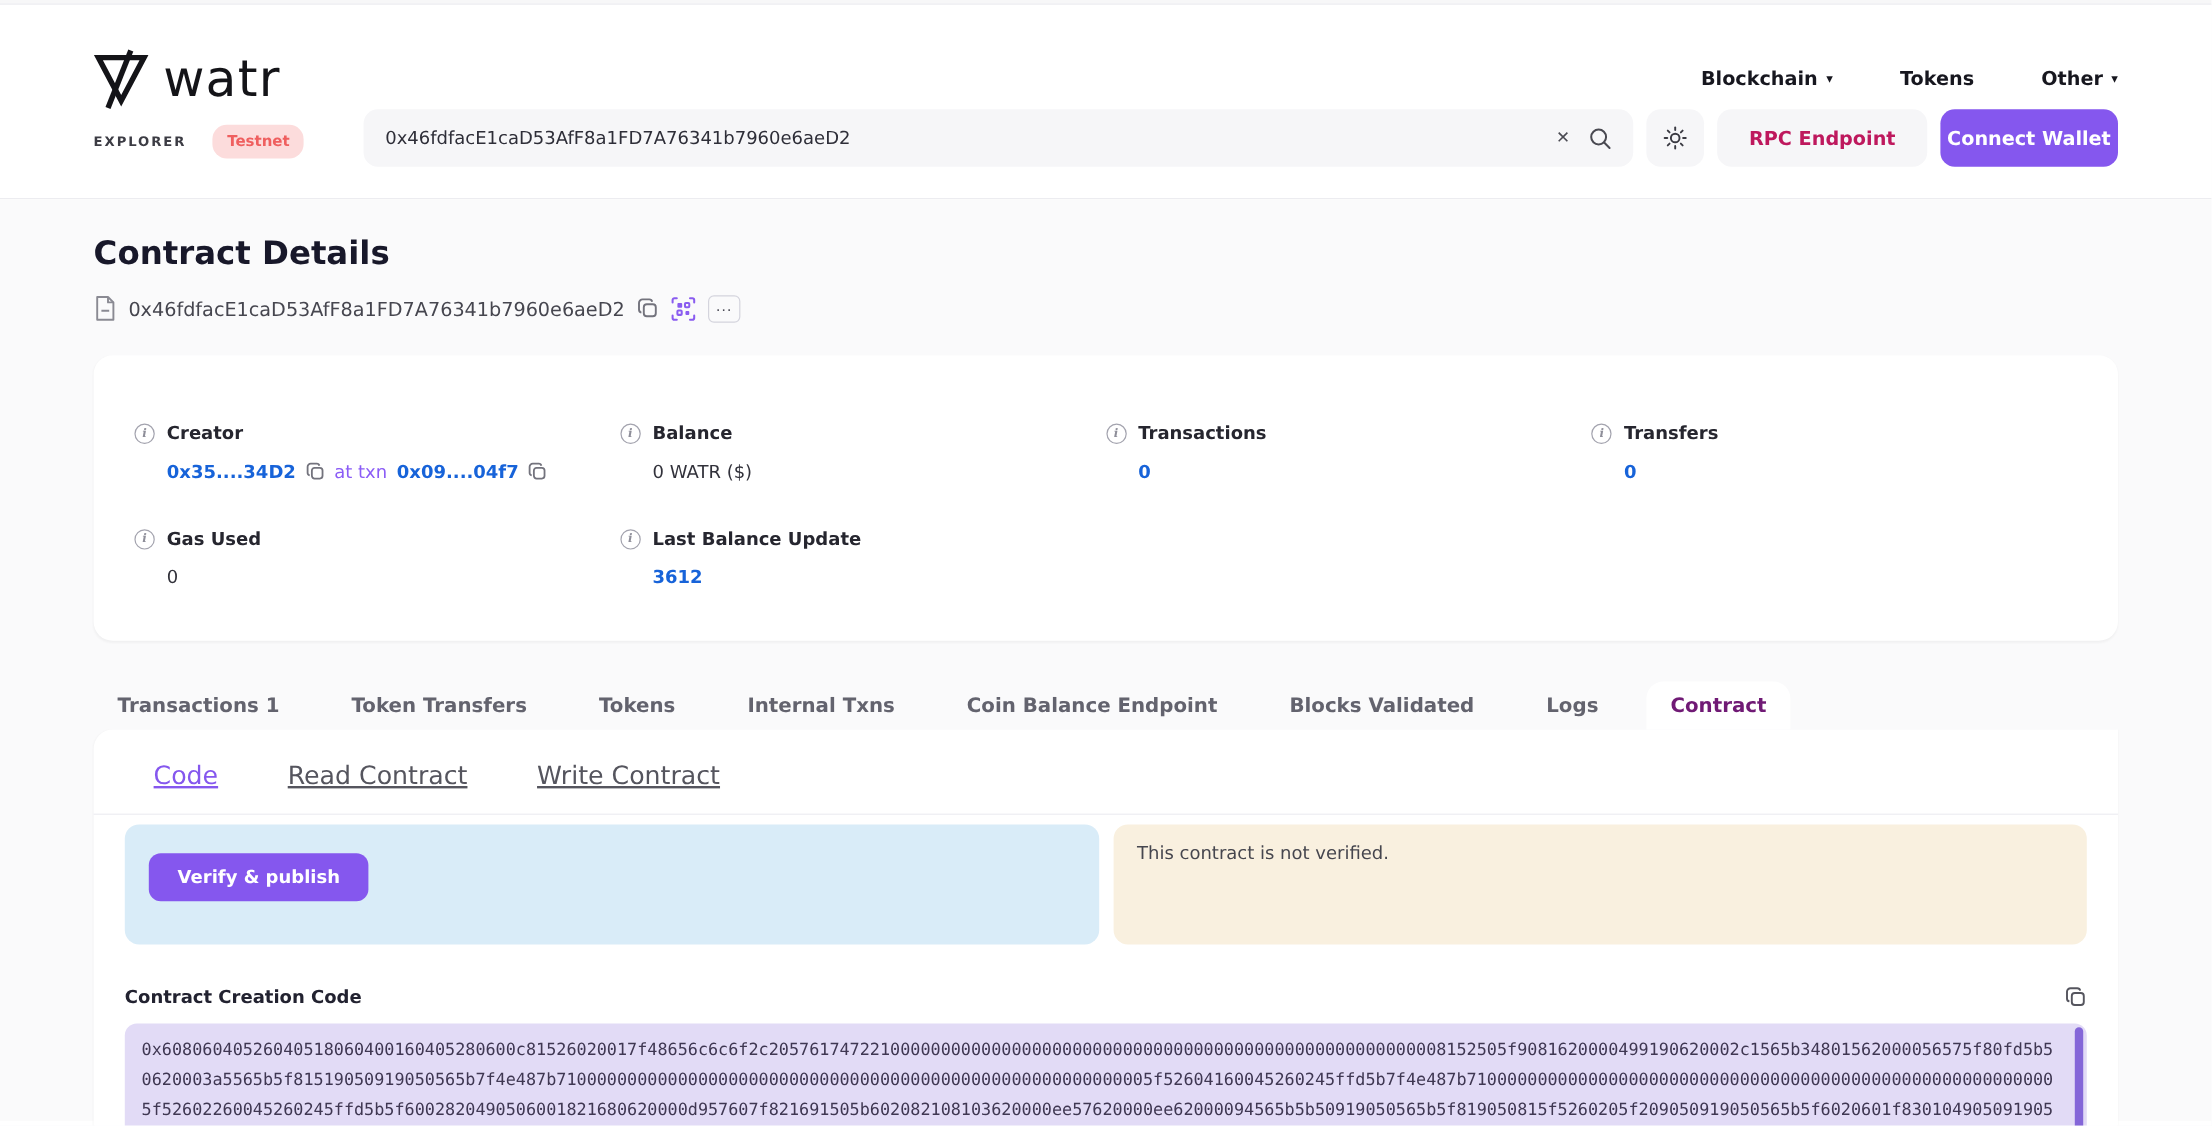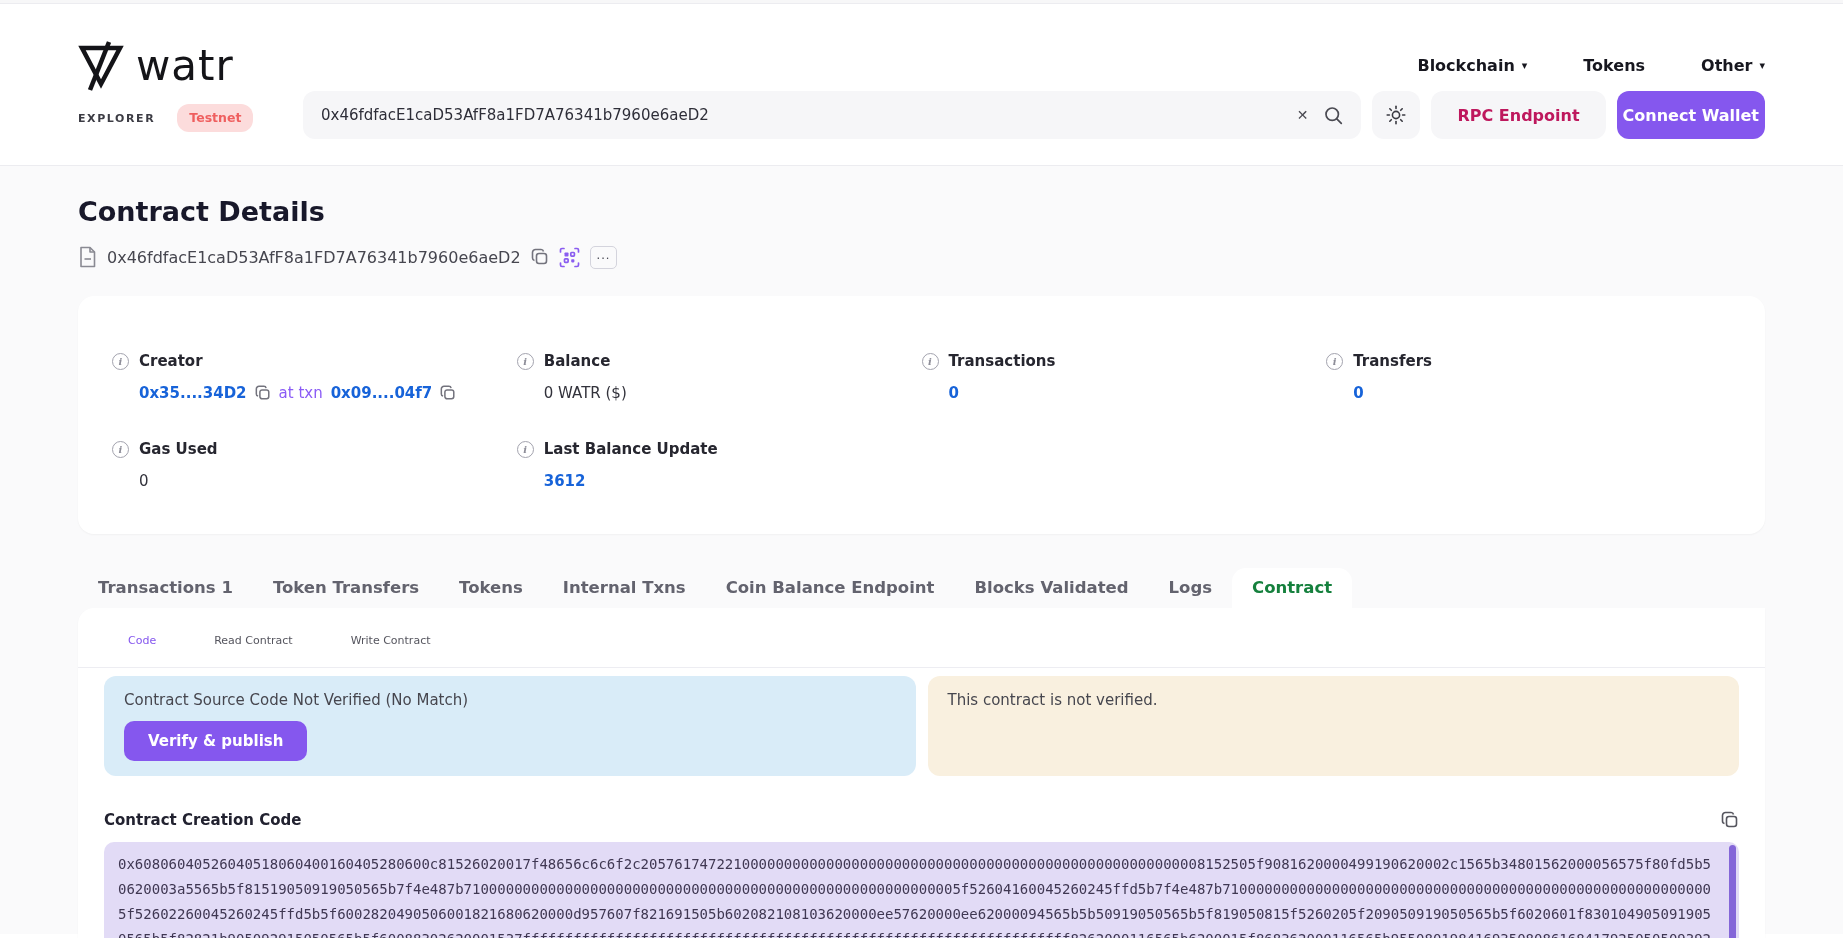--- a/index.html
+++ b/index.html
@@ -58,28 +58,28 @@
   
   .overview-card{margin-top:26px;background:#fff;border-radius:16px;box-shadow:0 1px 2px rgba(0,0,0,.04);
     padding:55px 34px 43px;display:grid;grid-template-columns:repeat(4,1fr);row-gap:36px;}
   .ov-item .ov-label{display:flex;align-items:center;gap:10px;font-size:15px;font-weight:700;color:#26262f;height:20px;}
   .ov-value{margin-top:12px;padding-left:27px;font-size:15px;color:#32323b;height:20px;display:flex;align-items:center;gap:8px;}
   .info-i{width:17px;height:17px;border:1.5px solid #a3a3ae;border-radius:50%;color:#8e8e99;
     font-size:10px;font-style:italic;font-family:"DejaVu Serif",serif;display:inline-flex;align-items:center;justify-content:center;flex:0 0 auto;cursor:pointer;}
   .blue-link{color:var(--link);font-weight:700;text-decoration:none;cursor:pointer;}
   .gray-infix{color:#8b5cf6;font-weight:400;}
   
-  .tabs-row{display:flex;margin-top:34px;align-items:flex-end;}
+  .tabs-row{display:flex;margin-top:34px;align-items:flex-end;gap:20px;}
   .tab{padding:9px 20px;font-size:16.5px;font-weight:600;color:#63636e;cursor:pointer;white-space:nowrap;line-height:22px;}
-  .tab.active{background:#fff;border-radius:14px 14px 0 0;color:#15803d;font-weight:700;}
+  .tab.active{background:#fff;border-radius:14px 14px 0 0;color:#701a75;font-weight:700;}
   
   .content-card{background:#fff;border-radius:16px 0 16px 16px;box-shadow:0 1px 2px rgba(0,0,0,.04);
     padding-bottom:40px;min-height:400px;}
   .subtabs{display:flex;gap:58px;padding:26px 30px 20px 50px;border-bottom:1px solid #ededf2;}
-  .subtab{font-size:11px;color:#55555e;cursor:pointer;}
+  .subtab{font-size:21px;color:#55555e;cursor:pointer;text-decoration:underline;}
   .subtab.active{color:var(--accent);}
   .panels{display:flex;gap:12px;margin:8px 26px 0;}
   .panel{flex:1;border-radius:12px;padding:14px 20px;min-height:100px;}
   .panel-blue{background:var(--panel-blue);}
   .panel-cream{background:var(--panel-cream);}
   .panel-msg{font-size:15px;color:#46464e;line-height:21px;}
   .verify-btn{margin-top:10px;background:var(--accent);color:#fff;border:none;border-radius:10px;
     padding:11px 24px;font-size:15px;font-weight:700;font-family:inherit;cursor:pointer;}
   .creation{margin:34px 26px 0;}
   .creation-head{display:flex;align-items:center;justify-content:space-between;height:20px;}
@@ -285,21 +285,20 @@
 
   <div class="content-card">
     <div class="subtabs">
       <span class="subtab active">Code</span>
       <span class="subtab">Read Contract</span>
       <span class="subtab">Write Contract</span>
     </div>
 
     <div class="panels">
       <div class="panel panel-blue">
-        <div class="panel-msg">Contract Source Code Not Verified (No Match)</div>
         <button class="verify-btn">Verify &amp; publish</button>
       </div>
       <div class="panel panel-cream">
         <div class="panel-msg">This contract is not verified.</div>
       </div>
     </div>
 
     <div class="creation">
       <div class="creation-head">
         <span class="creation-title">Contract Creation Code</span>

